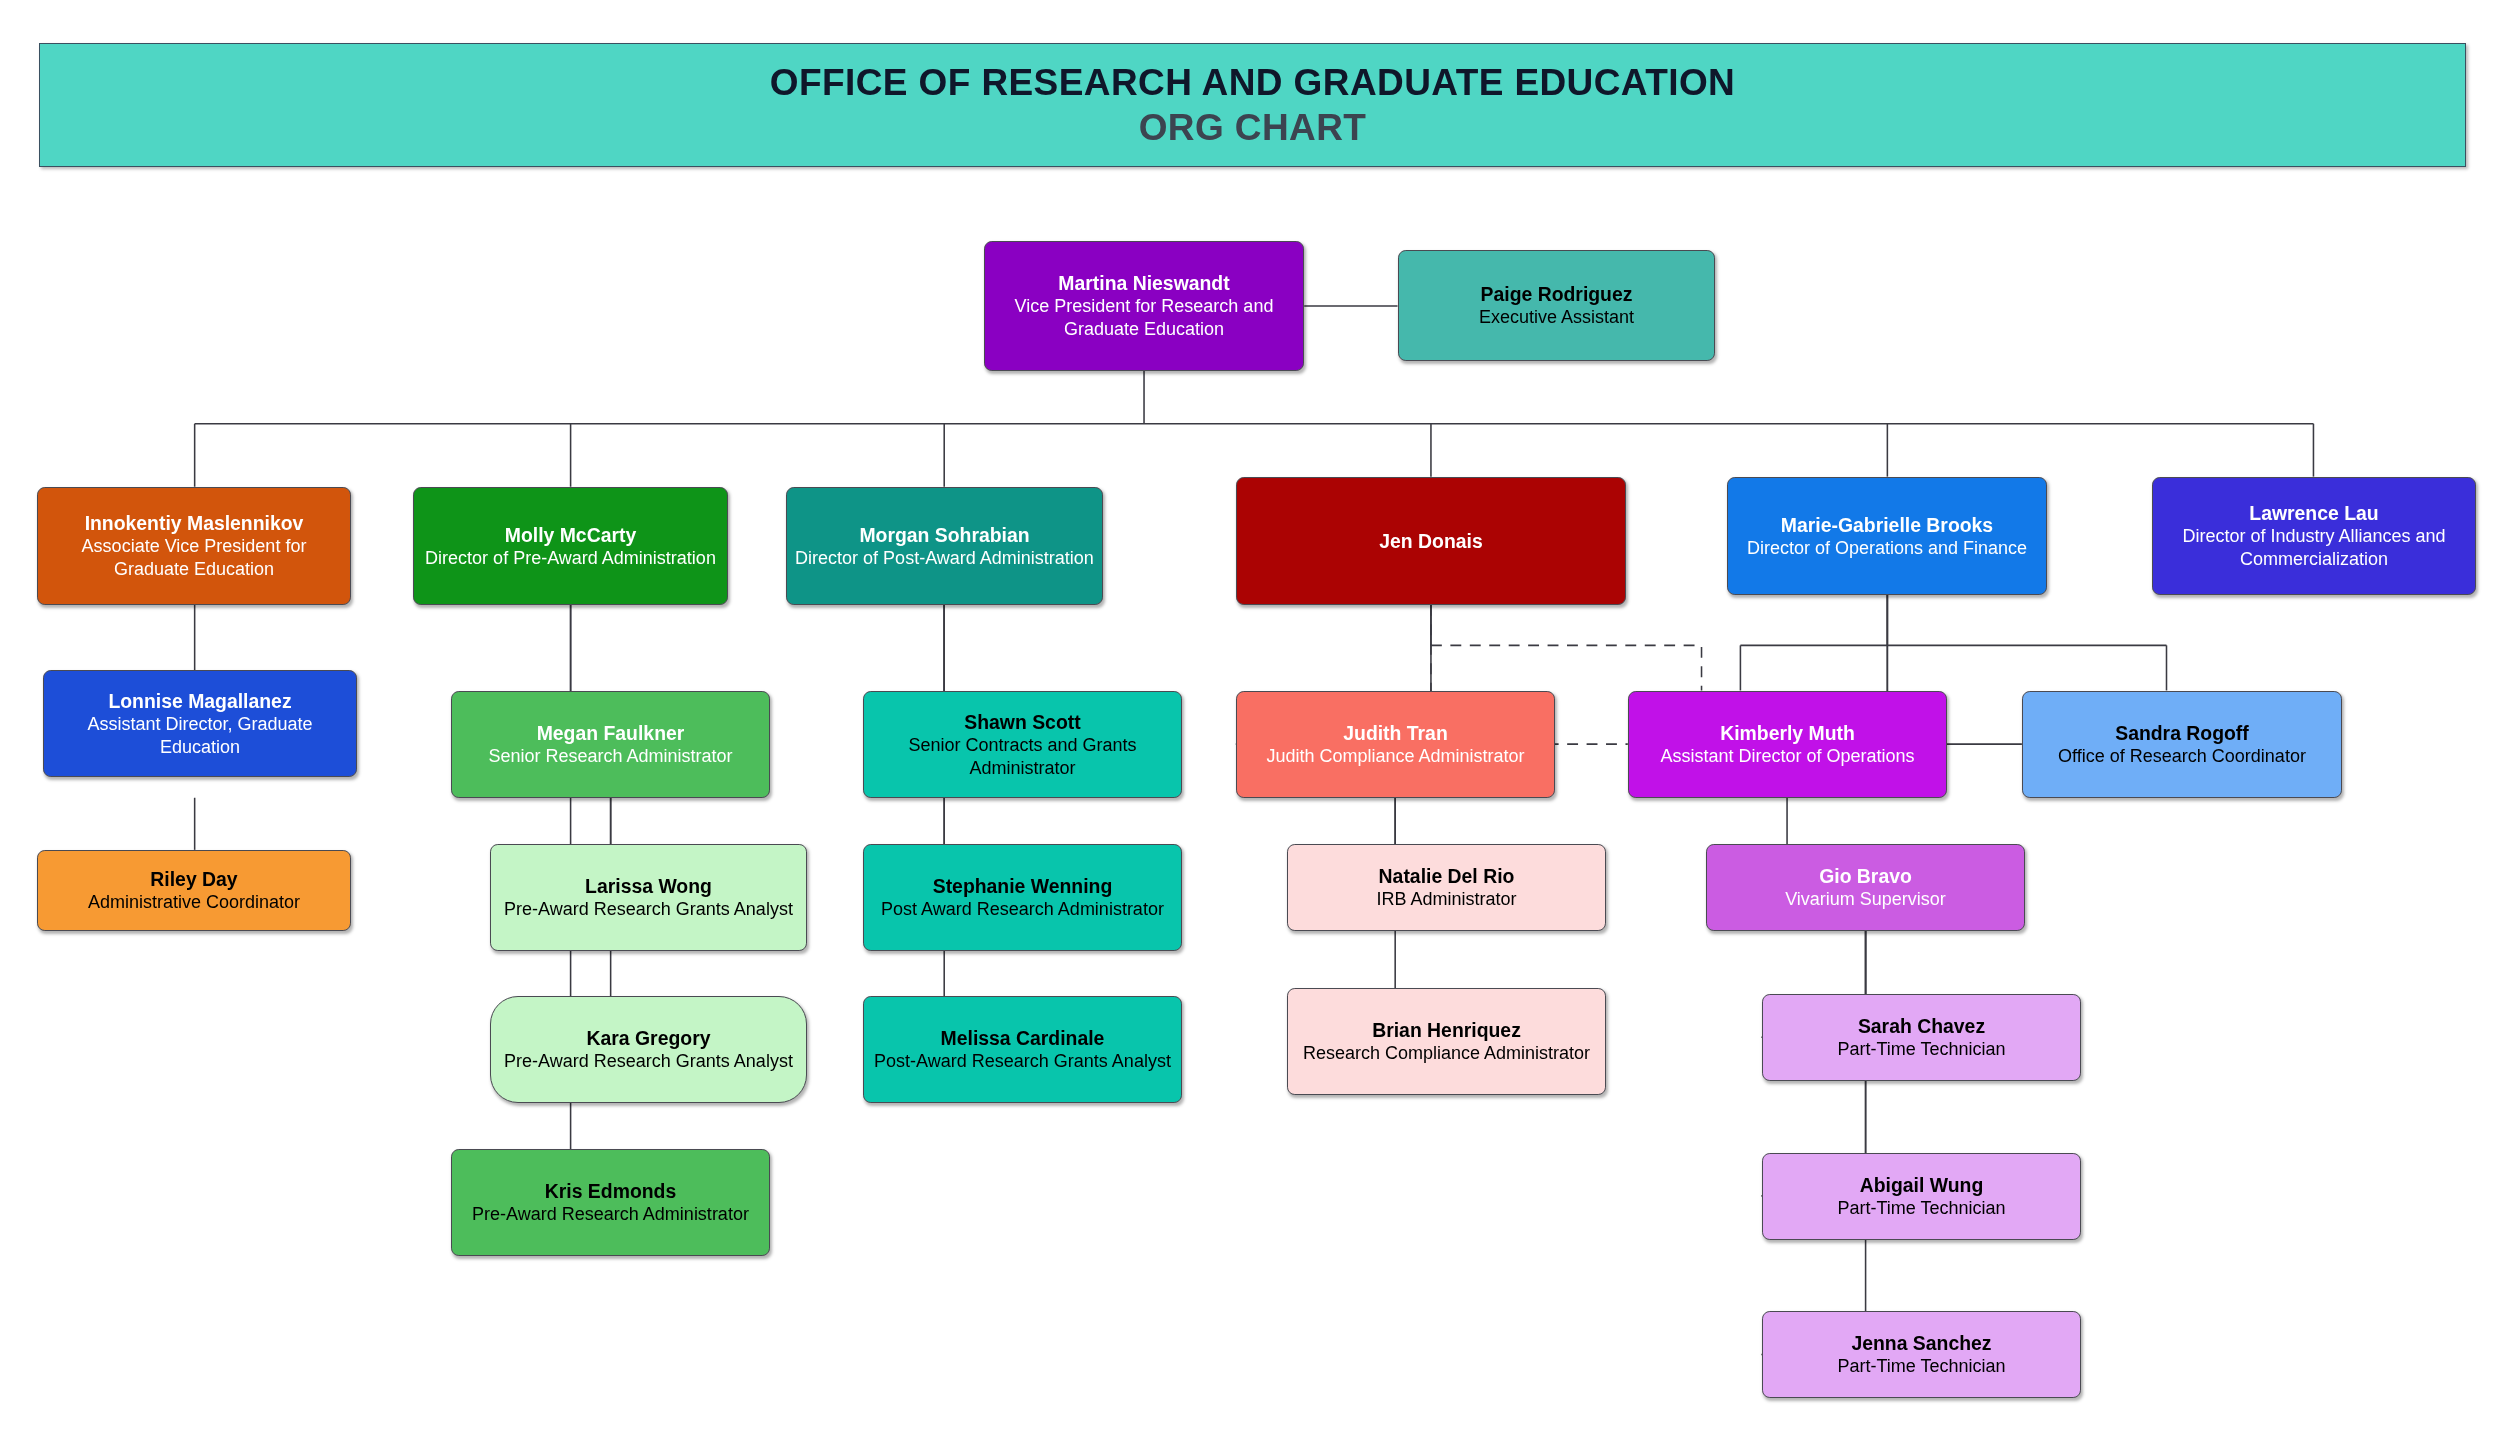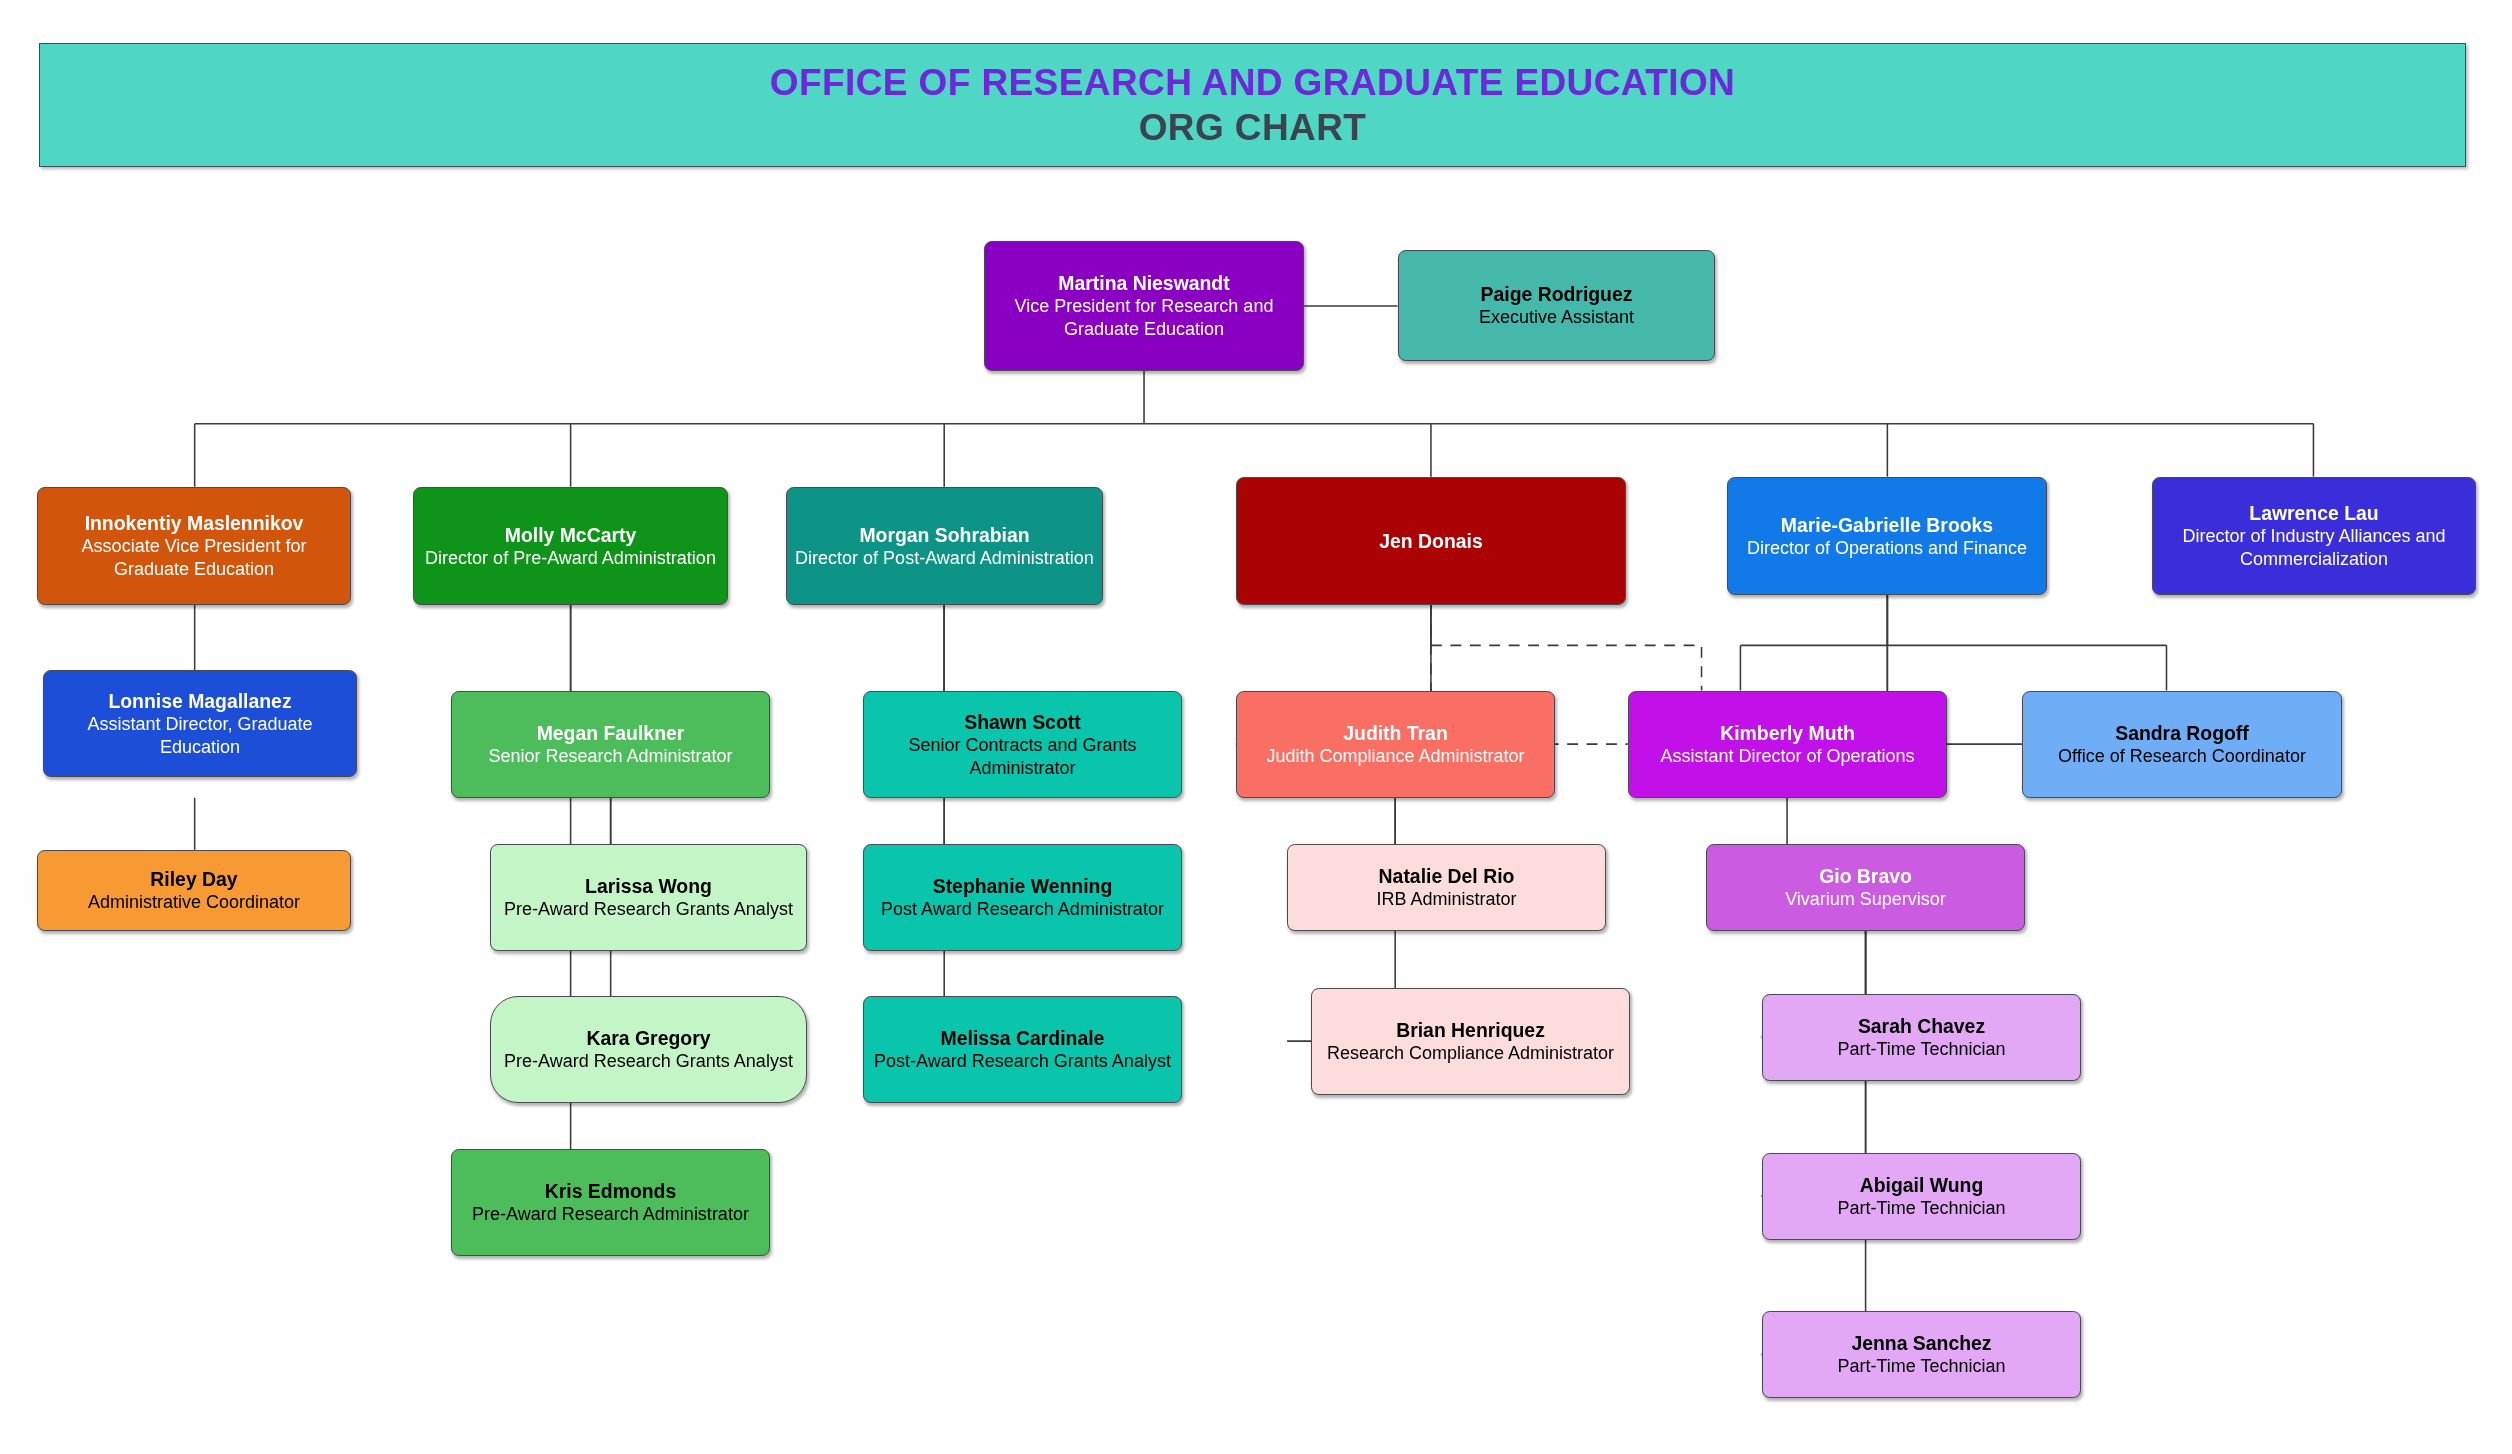--- a/index.html
+++ b/index.html
@@ -78,21 +78,21 @@
   }
   .node.light .nm, .node.light .tt { color: #ffffff; }
   .node.dark  .nm, .node.dark  .tt { color: #000000; }
 </style>
 </head>
 <body>
 
 <div id="canvas">
 
   <div id="title-banner" style="background: rgb(79, 214, 196);">
-    <div class="tline" style="color: #6d28d9;">OFFICE OF RESEARCH AND GRADUATE EDUCATION</div>
+    <div class="tline" style="color: #0f172a;">OFFICE OF RESEARCH AND GRADUATE EDUCATION</div>
     <div class="tline" style="color: rgb(60, 68, 80);">ORG CHART</div>
   </div>
 
   <svg id="connectors" viewBox="0 0 3230 1870" width="2512" height="1454">
       <path d="M 1677 393.5 L 1797 393.5" fill="none" stroke="#3a3a42" stroke-width="2"></path>
       <path d="M 250 545 L 250 626" fill="none" stroke="#3a3a42" stroke-width="2"></path>
       <path d="M 733.5 545 L 733.5 626" fill="none" stroke="#3a3a42" stroke-width="2"></path>
       <path d="M 1214 545 L 1214 626" fill="none" stroke="#3a3a42" stroke-width="2"></path>
       <path d="M 1840 545 L 1840 613" fill="none" stroke="#3a3a42" stroke-width="2"></path>
       <path d="M 2427 545 L 2427 613" fill="none" stroke="#3a3a42" stroke-width="2"></path>
@@ -195,21 +195,21 @@
         <div class="tt">Post-Award Research Grants Analyst</div>
       </div>
       <div class="node light" style="left: 1236px; top: 691px; width: 319px; height: 107px; background: rgb(249, 111, 99);">
         <div class="nm">Judith Tran</div>
         <div class="tt">Judith Compliance Administrator</div>
       </div>
       <div class="node dark" style="left: 1287px; top: 844px; width: 319px; height: 87px; background: rgb(253, 220, 220);">
         <div class="nm">Natalie Del Rio</div>
         <div class="tt">IRB Administrator</div>
       </div>
-      <div class="node dark" style="left: 1287px; top: 988px; width: 319px; height: 107px; background: rgb(253, 220, 220); margin-left: 24px;">
+      <div class="node dark" style="left: 1287px; top: 988px; width: 319px; height: 107px; background: rgb(253, 220, 220);">
         <div class="nm">Brian Henriquez</div>
         <div class="tt">Research Compliance Administrator</div>
       </div>
       <div class="node light" style="left: 1628px; top: 691px; width: 319px; height: 107px; background: rgb(193, 17, 232);">
         <div class="nm">Kimberly Muth</div>
         <div class="tt">Assistant Director of Operations</div>
       </div>
       <div class="node light" style="left: 1706px; top: 844px; width: 319px; height: 87px; background: rgb(203, 92, 226);">
         <div class="nm">Gio Bravo</div>
         <div class="tt">Vivarium Supervisor</div>

